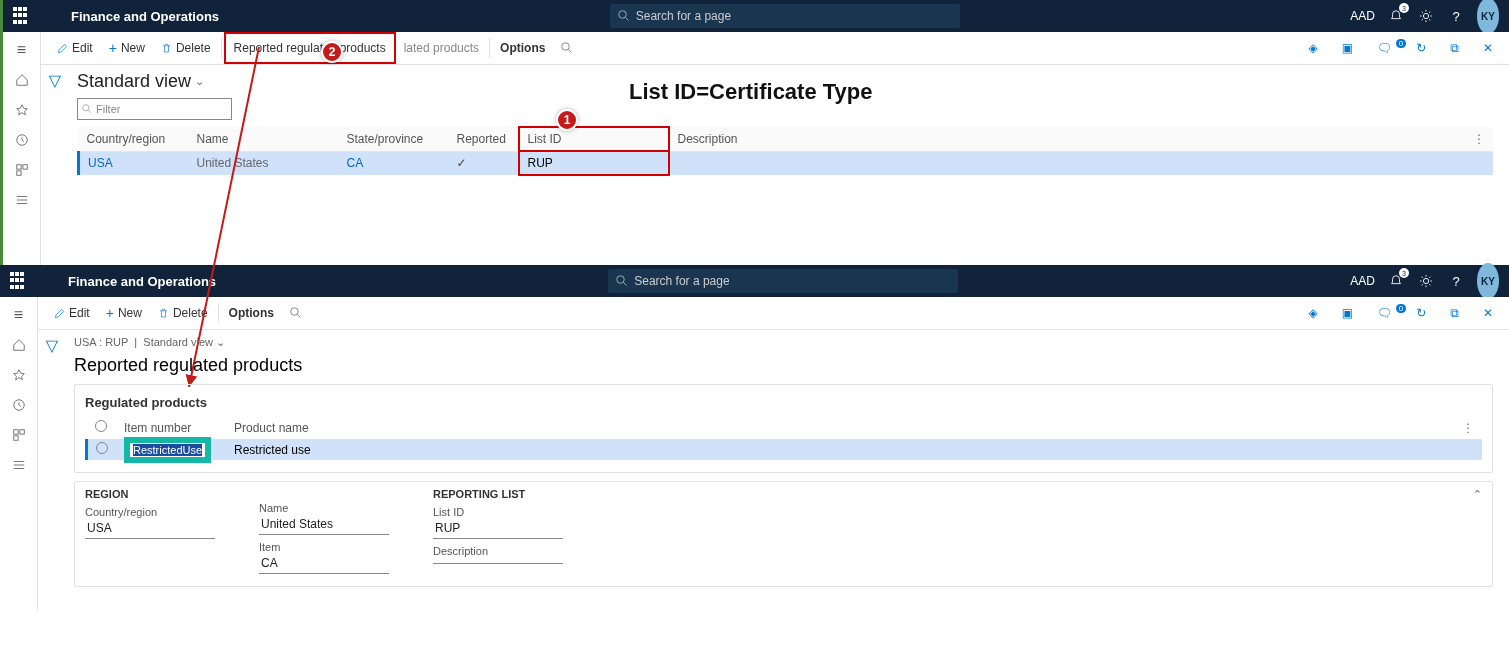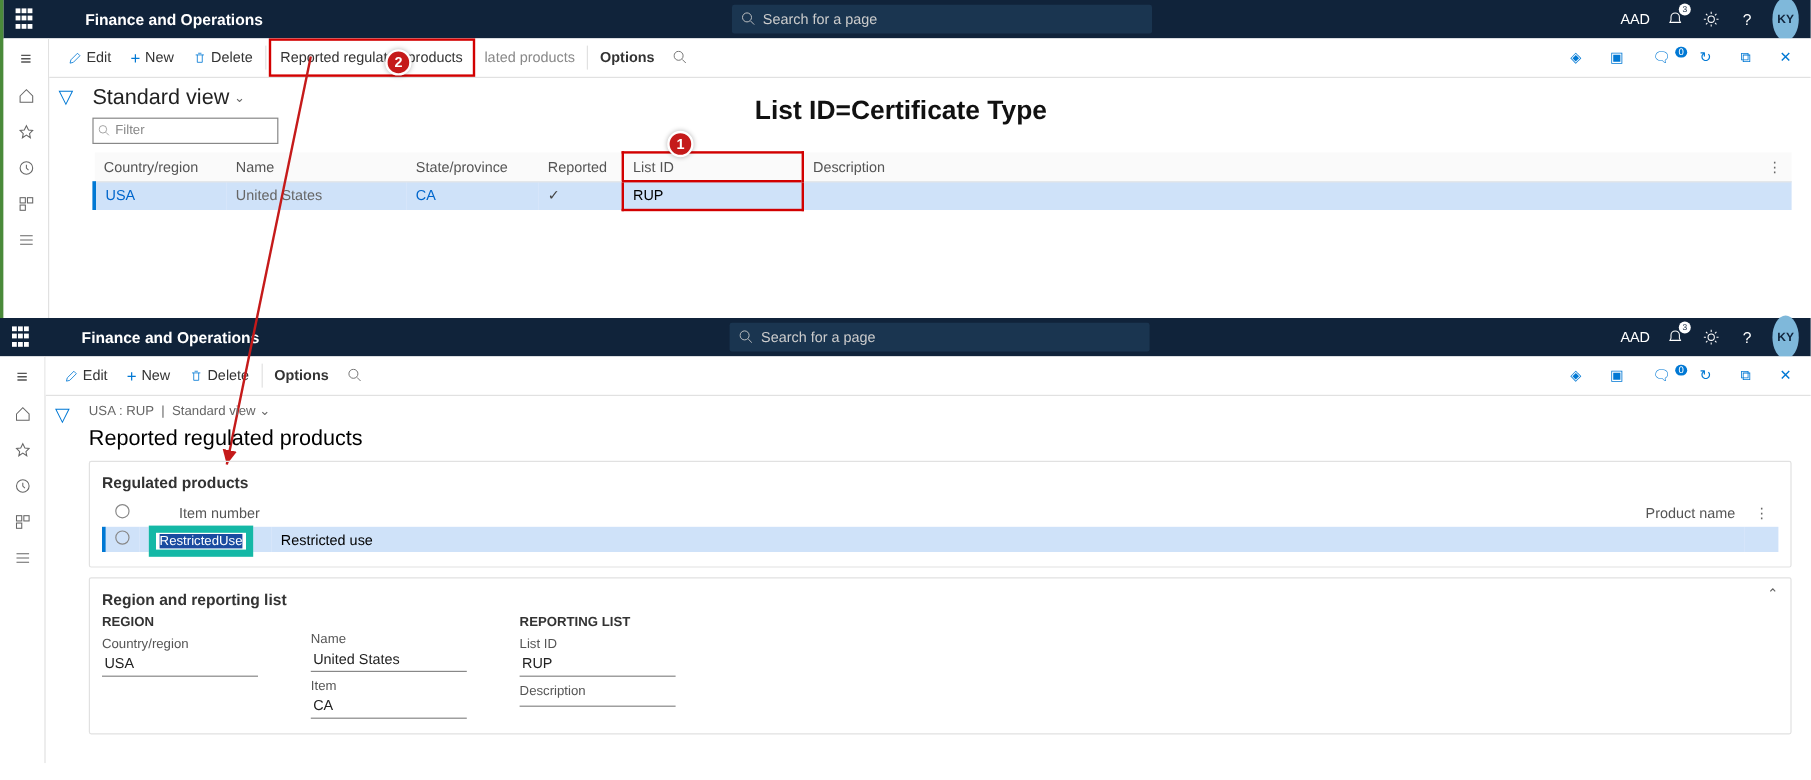--- a/index.html
+++ b/index.html
@@ -58,21 +58,21 @@
   .callout { position: absolute; width: 22px; height: 22px; border-radius: 50%; background: #c51a1a; color: #fff; font-size: 12px; display: flex; align-items: center; justify-content: center; font-weight: 600; border:2px solid #fff; box-shadow:0 0 4px rgba(0,0,0,0.3);}
   .bigtext{position:absolute; font-size:22px; font-weight:600; color:#111;}
   
   svg.arrow{position:absolute; pointer-events:none;}
   
   
   .sectitle{font-size:18px;font-weight:400;padding:4px 0 8px 0;}
   .card{border:1px solid #e1e1e1; border-radius:2px; margin-bottom:8px; padding:6px 10px 12px 10px;}
   .card h3{font-size:13px;font-weight:600;color:#333;padding:4px 0 6px 0;}
   .subgrid{width:100%;font-size:12px;border-collapse:collapse;}
-  .subgrid th{text-align:right;font-weight:400;color:#555;padding:4px 8px;}
+  .subgrid th{text-align:left;font-weight:400;color:#555;padding:4px 8px;}
   .subgrid td{padding:3px 8px;}
   .subgrid tr.sel2 td{background:#cfe2f9;}
   .subgrid tr.sel2 td:first-child{border-left:3px solid #0078d4;}
   .radio{width:12px;height:12px;border:1px solid #888;border-radius:50%;display:inline-block;}
   .cellinput{border:6px solid #14b8a6;background:#fff;padding:1px 3px;font-size:11px;}
   .cellinput .hl{background:#1a4ca0;color:#fff;}
   
   .formrow{display:flex;gap:44px;font-size:12px;}
   .formcol .grp{font-size:11px;font-weight:600;color:#333;margin-bottom:4px;}
   .formcol .lbl{font-size:11px;color:#555;margin-top:6px;}
@@ -409,21 +409,20 @@
                 <td><span class="cellinput"><span class="hl">RestrictedUse</span></span></td>
                 <td>Restricted use</td>
                 <td></td>
               </tr>
             </tbody>
           </table>
         </div>
 
         <div class="card">
           <span class="collapse">⌃</span>
-          <h3>Region and reporting list</h3>
           <div class="formrow">
             <div class="formcol">
               <div class="grp">REGION</div>
               <div class="lbl">Country/region</div>
               <div class="val">USA</div>
             </div>
             <div class="formcol">
               <div class="lbl" style="margin-top:14px">Name</div>
               <div class="val">United States</div>
               <div class="lbl">Item</div>

